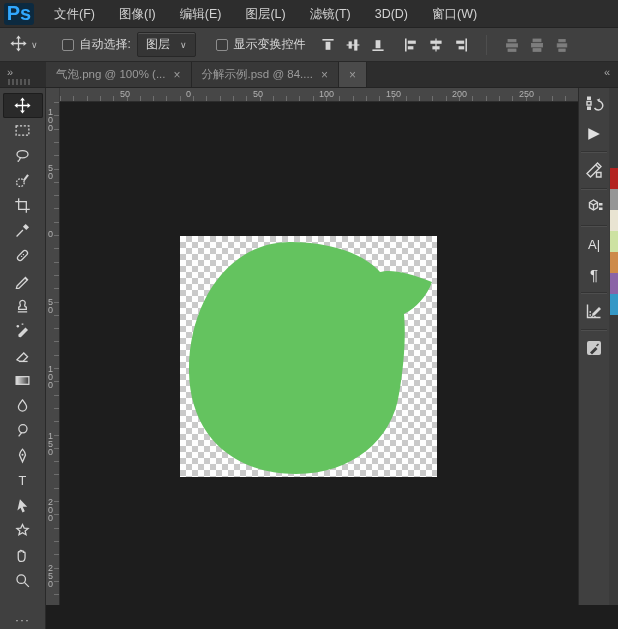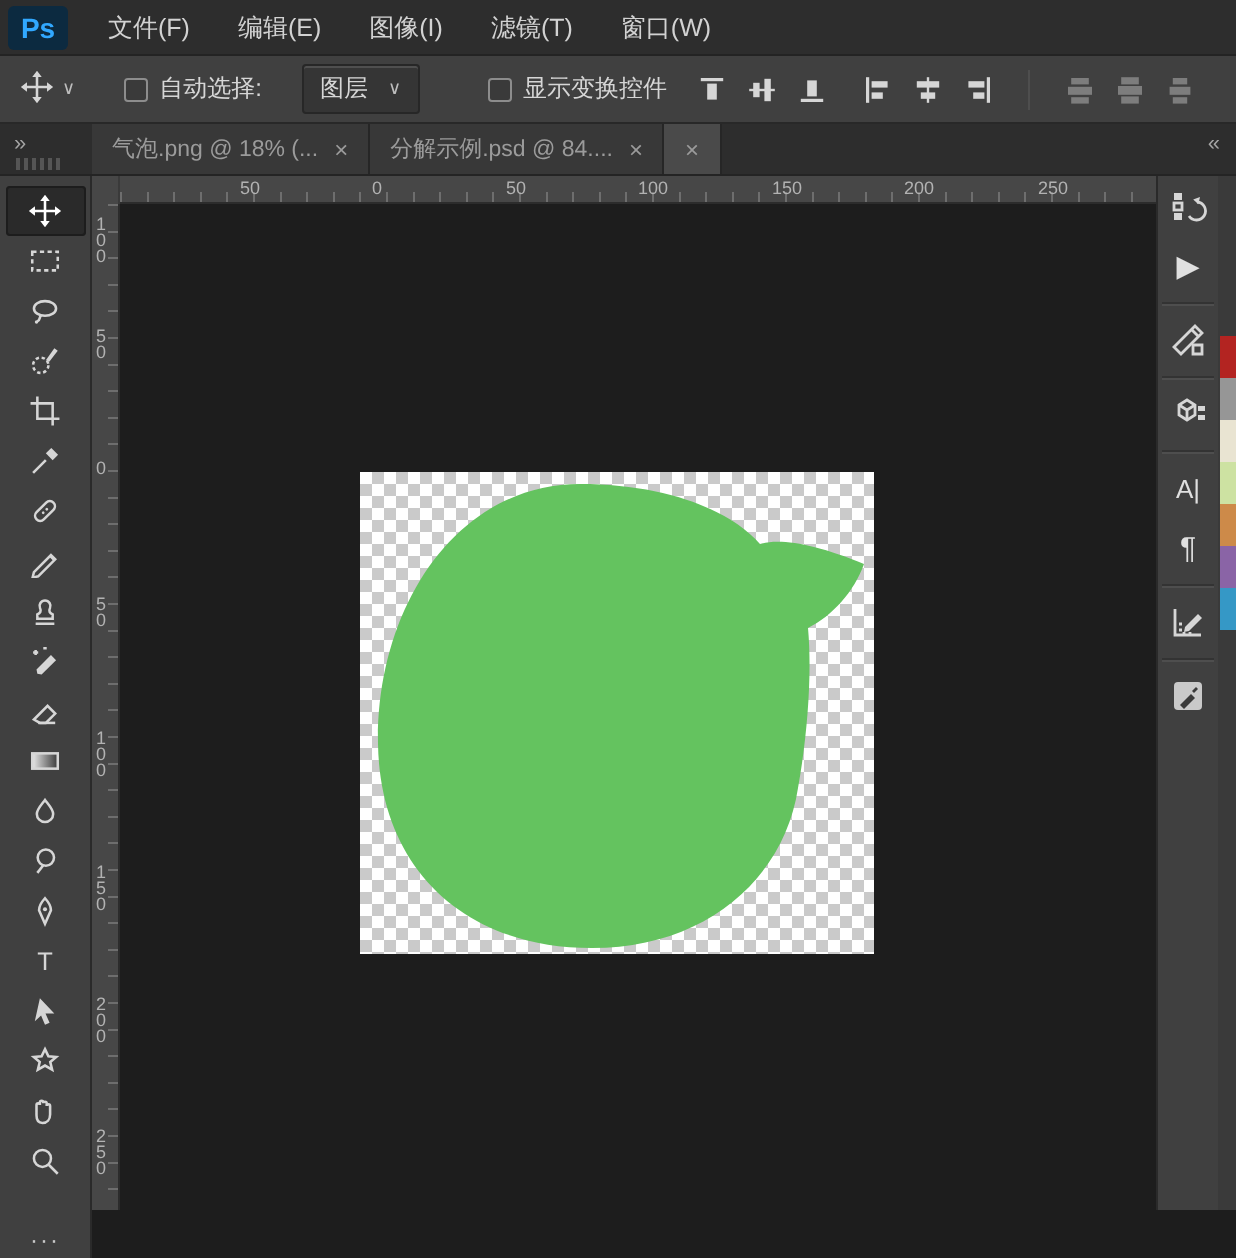--- a/index.html
+++ b/index.html
@@ -4,32 +4,32 @@
 <style>
   * { margin:0; padding:0; box-sizing:border-box; }
   html,body { width:618px; height:629px; overflow:hidden; background:#1d1d1d;
     font-family:"Liberation Sans","DejaVu Sans",sans-serif; }
   #app { position:relative; width:618px; height:629px; background:#1d1d1d; color:#cfcfcf; }
 
   
   .menubar { position:absolute; left:0; top:0; width:618px; height:28px; background:#2d2d2d;
     display:flex; align-items:center; border-bottom:1px solid #232323; }
   .ps-logo { width:30px; height:22px; margin:0 8px 0 4px; border-radius:3px; background:#0c2a40;
-    color:#31a8ff; font-weight:bold; font-size:14px; display:flex; align-items:center; justify-content:center; }
+    color:#31a8ff; font-weight:bold; font-size:20px; display:flex; align-items:center; justify-content:center; }
   .menu-item { padding:0 12px; font-size:12.5px; color:#d2d2d2; line-height:28px; white-space:nowrap; cursor:default; }
 
   
   .optionsbar { position:absolute; left:0; top:28px; width:618px; height:34px; background:#404040;
     border-bottom:1px solid #282828; display:flex; align-items:center; font-size:12px; color:#d6d6d6; }
   .opt-tool { display:flex; align-items:center; margin-left:10px; }
   .caret { font-size:9px; color:#bdbdbd; margin-left:4px; }
   .checkbox { width:12px; height:12px; border:1px solid #8d8d8d; background:#3a3a3a; border-radius:2px; margin-right:6px; }
   .opt-group { display:flex; align-items:center; }
   .dd { display:flex; align-items:center; gap:6px; background:#353535; border:1px solid #272727;
-    box-shadow:inset 0 1px 0 #4f4f4f; border-radius:2px; padding:3px 8px; margin:0 20px; }
+    box-shadow:inset 0 1px 0 #4f4f4f; border-radius:2px; padding:3px 8px; margin:0 6px; }
   .opt-sep { width:1px; height:20px; background:#303030; border-right:1px solid #4e4e4e; margin:0 8px; }
   .aicons { display:flex; align-items:center; gap:9px; margin-left:14px; }
   .aicon svg { display:block; }
   .aicon.dim svg * { stroke:#7d7d7d !important; fill:#7d7d7d !important; }
 
   
   .tabrow { position:absolute; left:0; top:62px; width:618px; height:26px; background:#2d2d2d;
     display:flex; align-items:stretch; border-bottom:1px solid #242424; }
   .tabrow-left { width:46px; position:relative; }
   .chev { color:#a5a5a5; font-size:11px; line-height:1; }
@@ -97,23 +97,25 @@
   .status-chev { margin-left:42px; color:#a9a9a9; }
 </style>
 </head>
 <body>
 
 <div id="app">
 
   <div class="menubar">
     <div class="ps-logo">Ps</div>
     <div class="menu-item">文件(F)</div>
+    <div class="menu-item">图像(I)</div>
     <div class="menu-item">编辑(E)</div>
-    <div class="menu-item">图像(I)</div>
+    <div class="menu-item">图层(L)</div>
     <div class="menu-item">滤镜(T)</div>
+    <div class="menu-item">3D(D)</div>
     <div class="menu-item">窗口(W)</div>
 
   </div>
 
   <div class="optionsbar">
     <div class="opt-tool">
       <span>
         <svg width="17" height="17" viewBox="0 0 20 20" style="stroke:#d6d6d6;fill:none;stroke-width:1.5">
           <path d="M10 3v14M3 10h14"></path>
           <path style="fill:#d6d6d6;stroke:none" d="M10 .5L7.2 4.1h5.6zM10 19.5L7.2 15.9h5.6zM.5 10l3.6-2.8v5.6zM19.5 10l-3.6-2.8v5.6z"></path>
@@ -199,21 +201,21 @@
     </div>
   </div>
 
   <div class="tabrow">
     <div class="tabrow-left">
       <span class="chev scroll-tabs">»</span>
       <span class="tool-grip"></span>
     </div>
     <div class="tabs">
       <div class="tab">
-        <span>气泡.png @ 18% (...</span>
+        <span>气泡.png @ 100% (...</span>
         <span class="x">×</span>
       </div>
       <div class="tab">
         <span>分解示例.psd @ 84....</span>
         <span class="x">×</span>
       </div>
       <div class="tab active">
         <span class="x">×</span>
       </div>
     </div>

